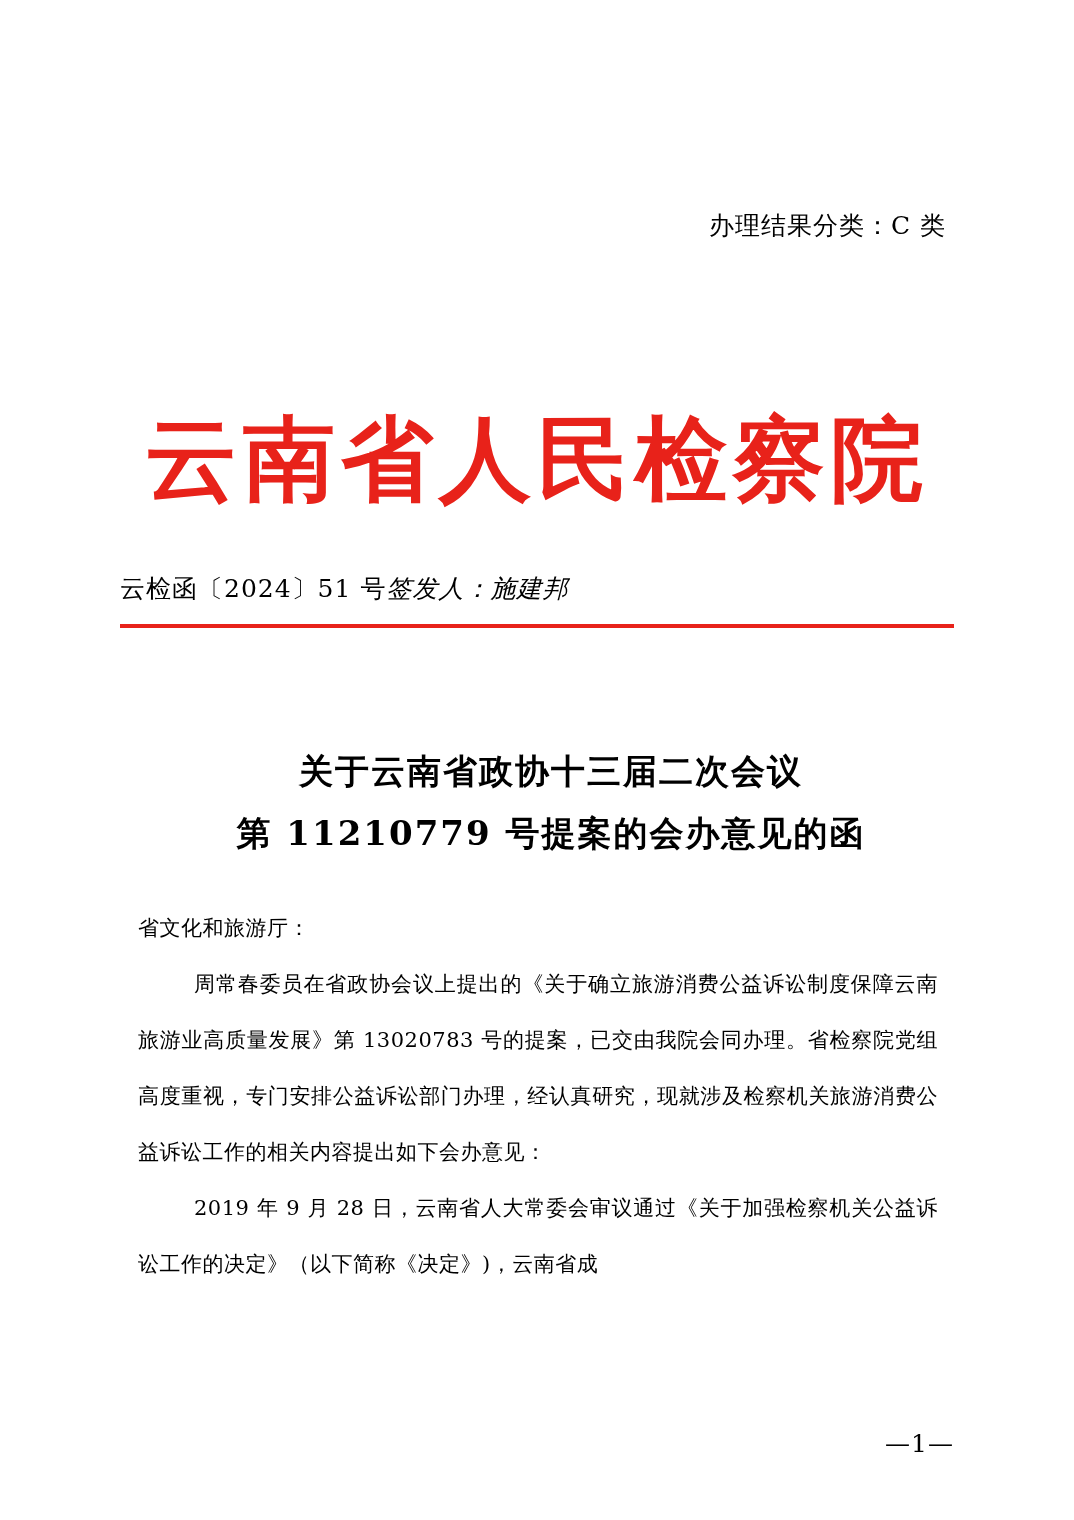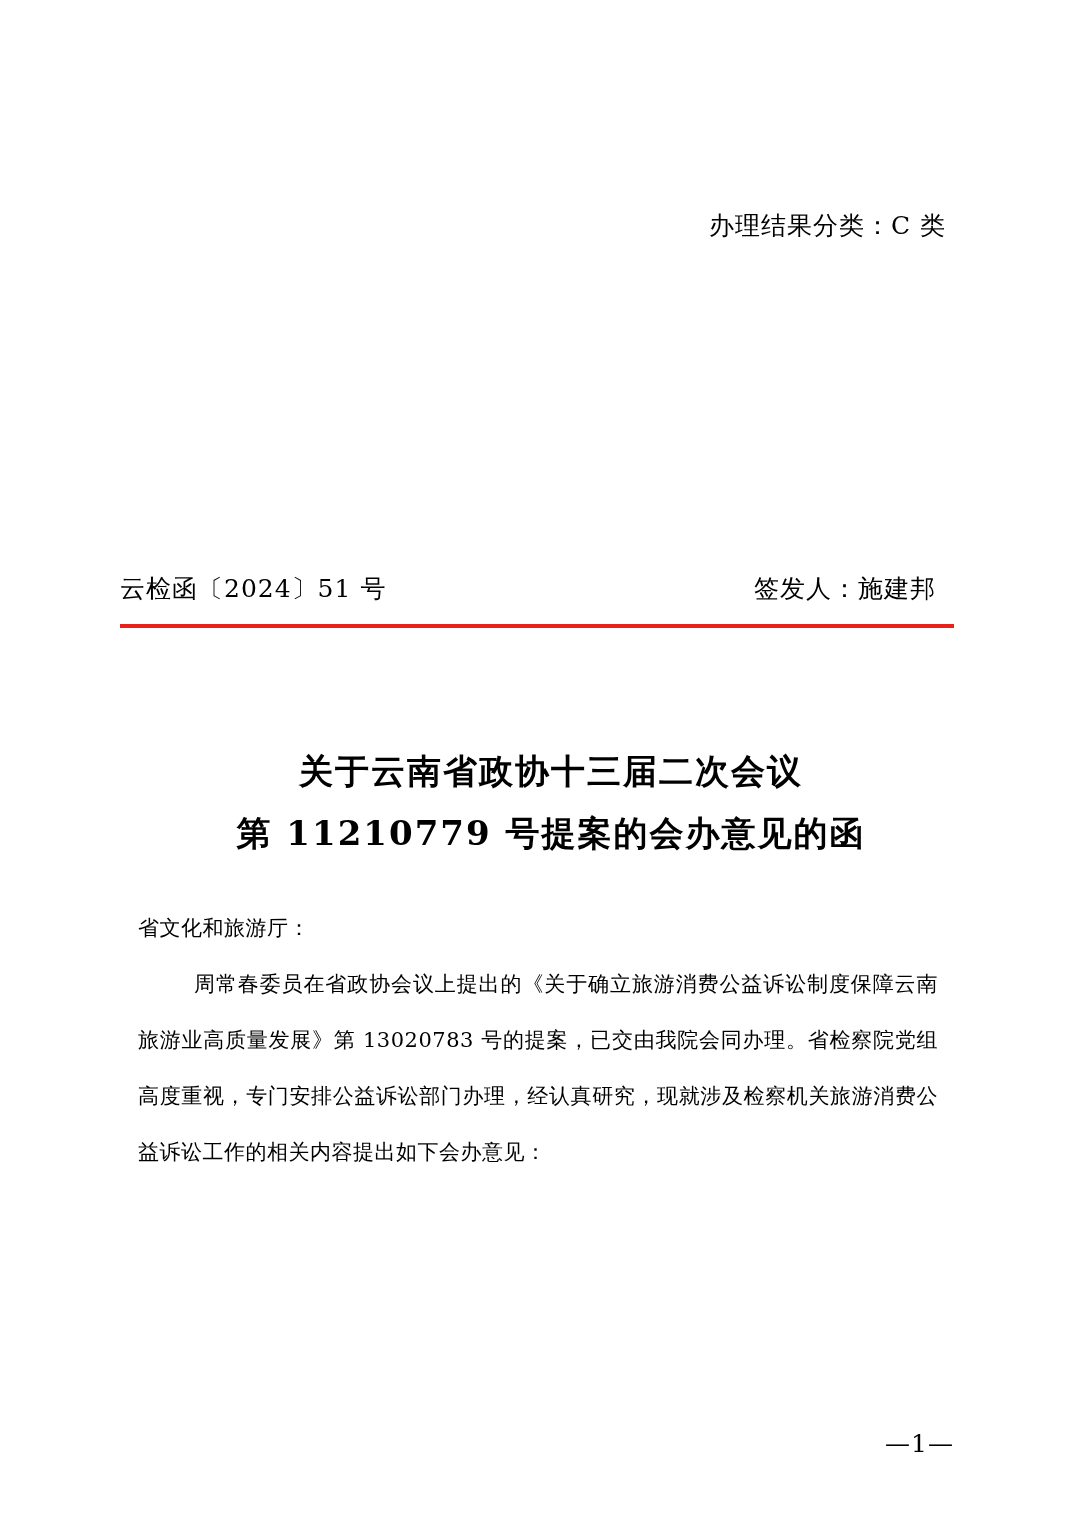--- a/index.html
+++ b/index.html
@@ -52,31 +52,31 @@
     font-family: "DejaVu Sans", "Liberation Sans", sans-serif;
     white-space: nowrap;
   }
 
   .doc-number-row {
     position: absolute;
     top: 572px;
     left: 120px;
     right: 120px;
     display: flex;
-    justify-content: space-between;
     align-items: baseline;
     font-size: 25px;
     letter-spacing: 1px;
   }
   .doc-number {
     white-space: nowrap;
   }
   .signer {
     white-space: nowrap;
     margin-right: 18px;
+    font-style: italic;
   }
 
   .red-rule {
     position: absolute;
     top: 624px;
     left: 120px;
     width: 834px;
     height: 4px;
     background: #e8221a;
   }
@@ -130,33 +130,37 @@
 </style>
 </head>
 <body>
 
 <div class="page">
 
   <div class="meta-block">
     <div class="meta-line">办理结果分类：C 类</div>
   </div>
 
+  <div class="masthead">
+    <div class="masthead-title">云南省人民检察院</div>
+  </div>
 
   <div class="doc-number-row">
     <div class="doc-number">云检函〔2024〕51 号</div>
     <div class="signer">签发人：施建邦</div>
   </div>
 
   <div class="red-rule"></div>
 
   <div class="doc-title">
     <div>关于云南省政协十三届二次会议</div>
     <div>第 11210779 号提案的会办意见的函</div>
   </div>
 
   <div class="body-text">
     <p class="addressee">省文化和旅游厅：</p>
     <p class="para">周常春委员在省政协会议上提出的《关于确立旅游消费公益诉讼制度保障云南旅游业高质量发展》第 13020783 号的提案，已交由我院会同办理。省检察院党组高度重视，专门安排公益诉讼部门办理，经认真研究，现就涉及检察机关旅游消费公益诉讼工作的相关内容提出如下会办意见：</p>
+    <p class="para">2019 年 9 月 28 日，云南省人大常委会审议通过《关于加强检察机关公益诉讼工作的决定》（以下简称《决定》)，云南省成</p>
   </div>
 
   <div class="page-number">—1—</div>
 
 </div>
 
 </body></html>

